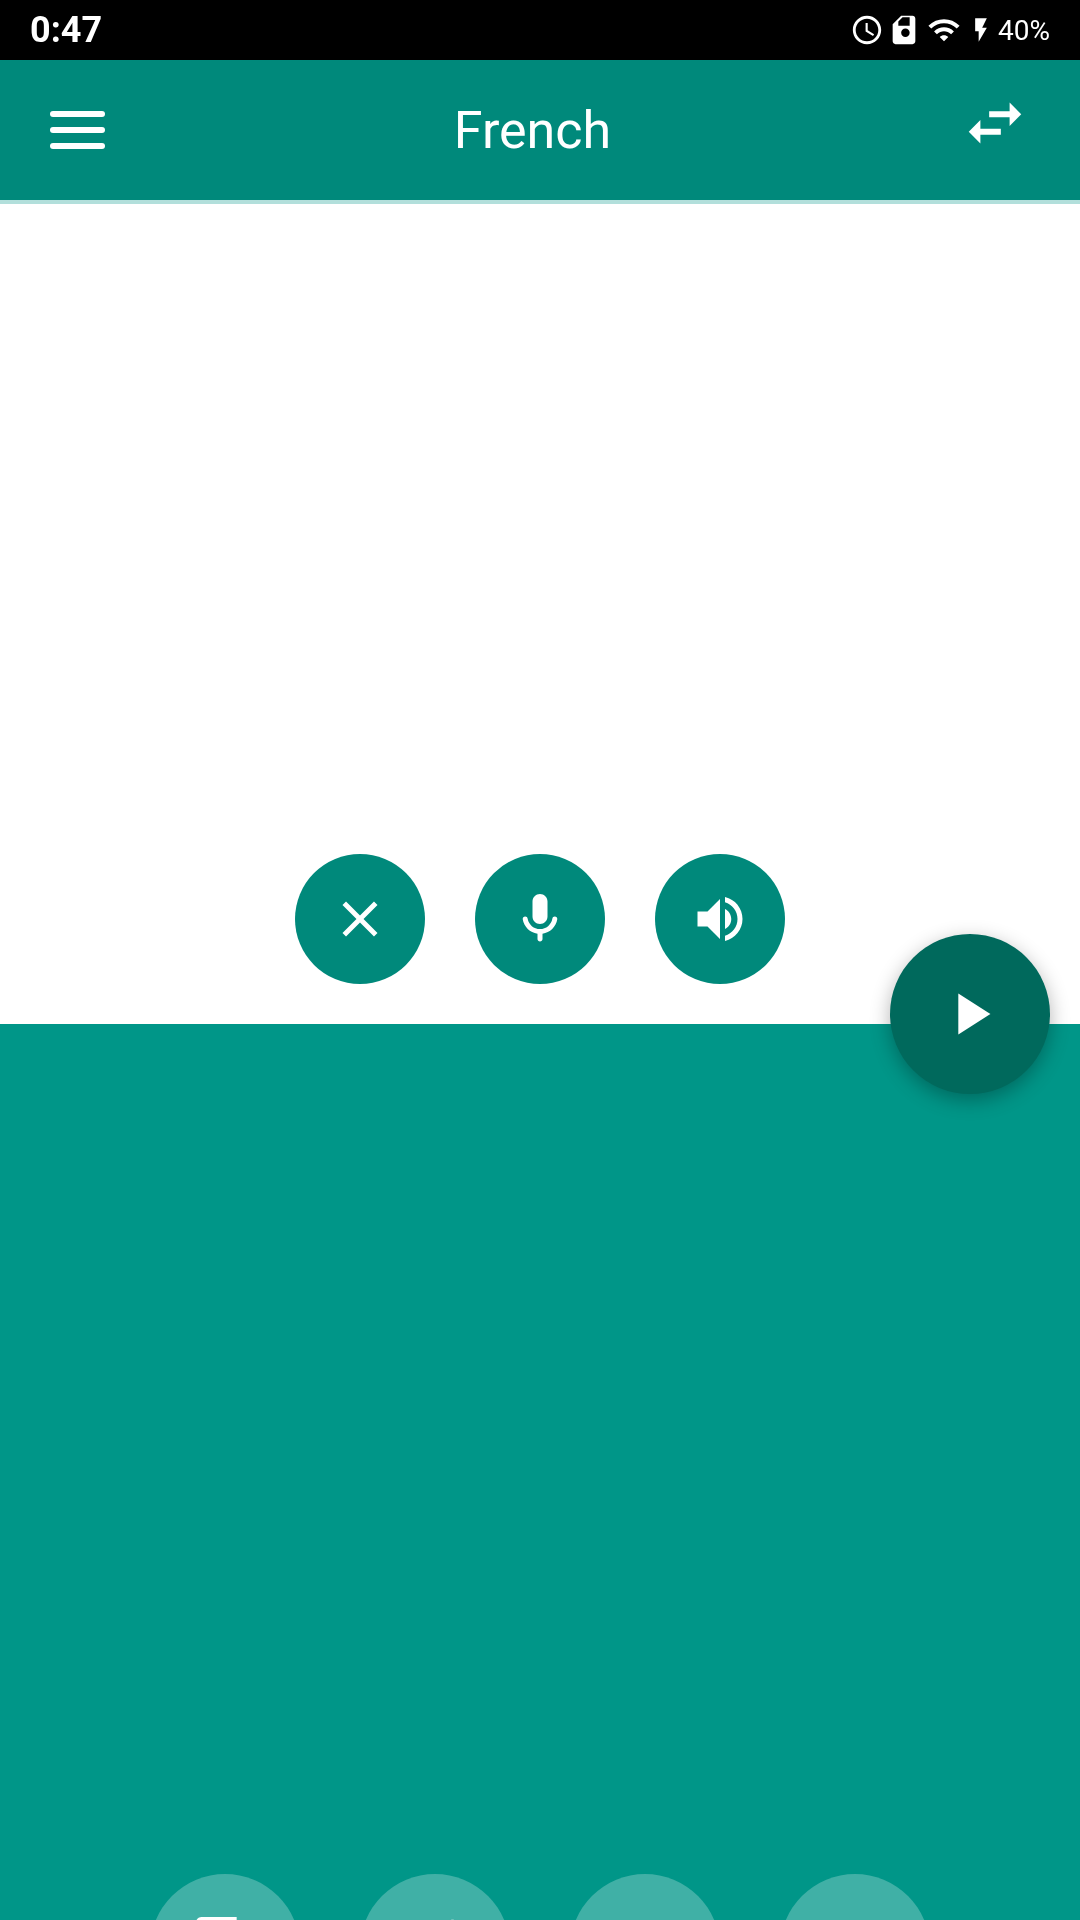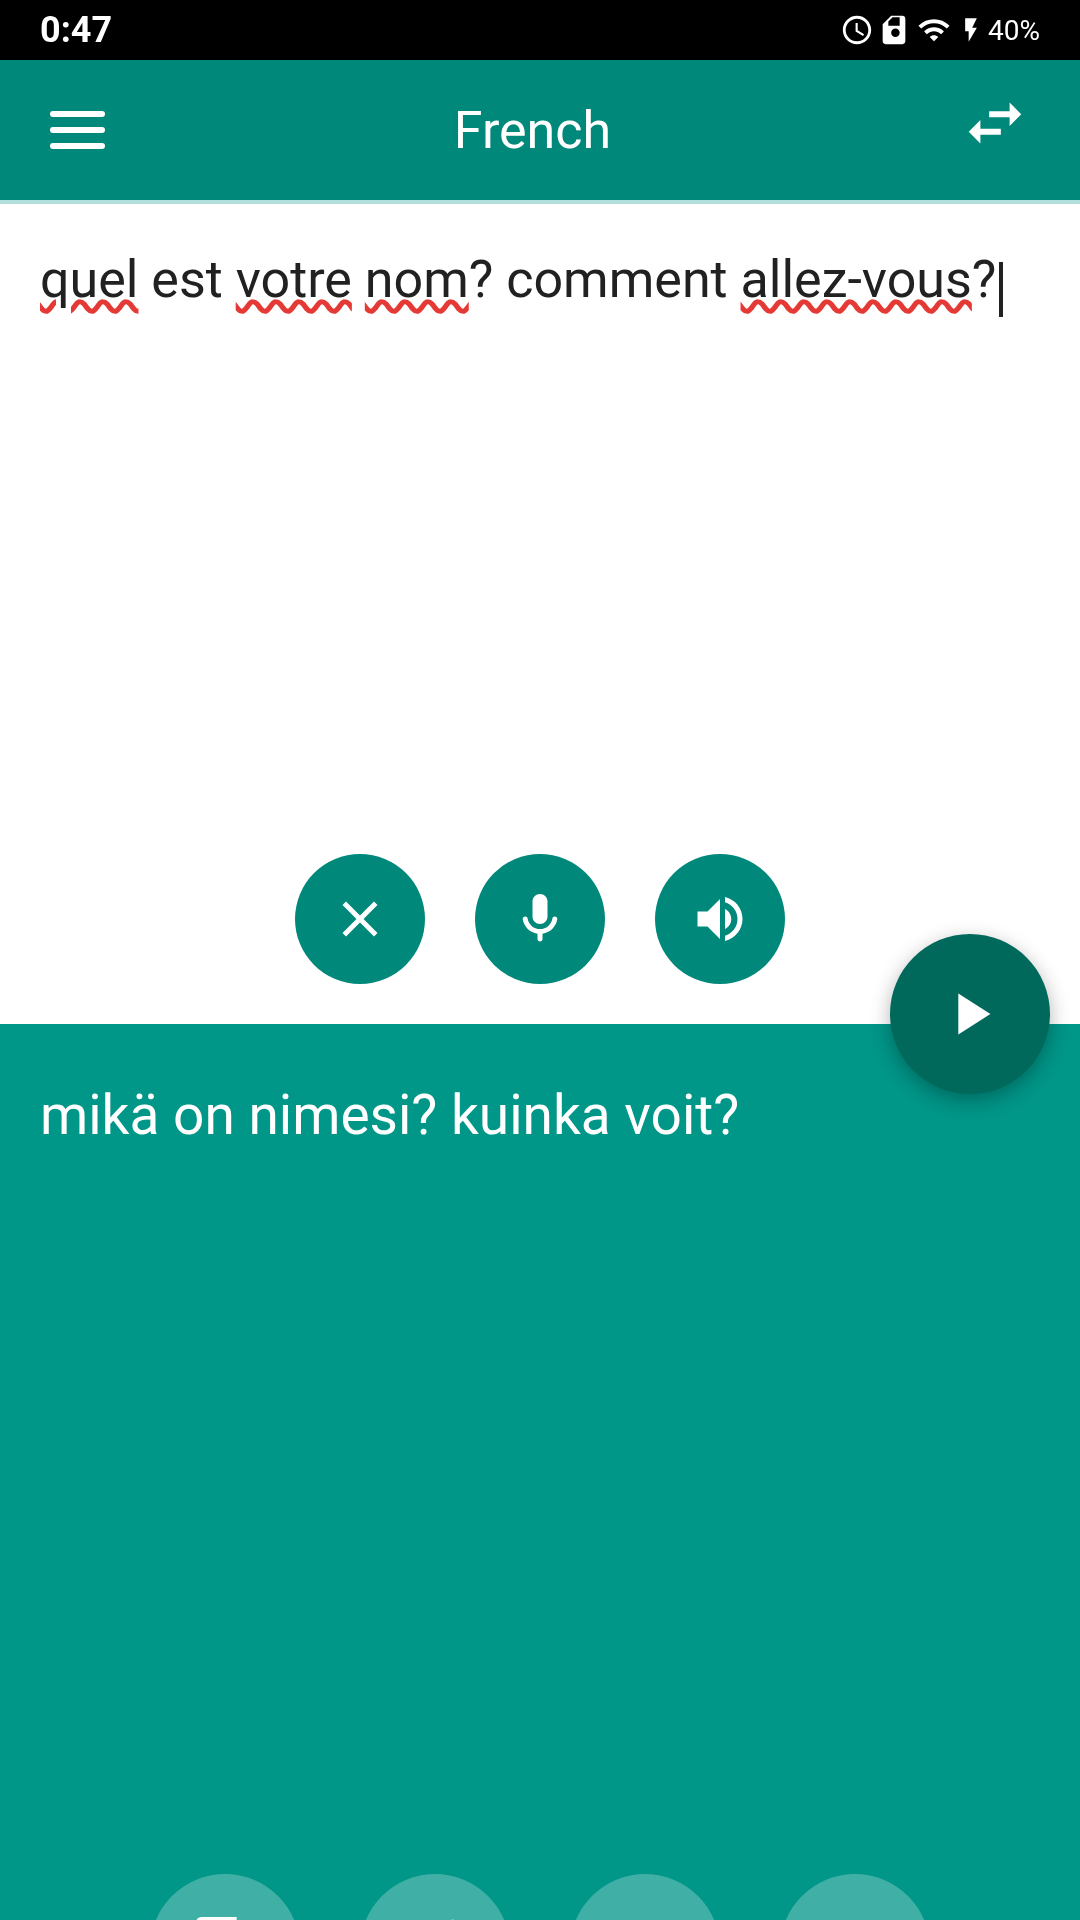--- a/index.html
+++ b/index.html
@@ -15,21 +15,21 @@
     }
 
     
     .status-bar {
       width: 100%;
       height: 60px;
       background: #000;
       display: flex;
       align-items: center;
       justify-content: space-between;
-      padding: 0 40px;
+      padding: 0 30px;
     }
     .status-time {
       color: #fff;
       font-size: 36px;
       font-weight: bold;
     }
     .status-icons {
       display: flex;
       align-items: center;
       gap: 3px;
@@ -243,23 +243,20 @@
         <path d="M6.99 11L3 15l3.99 4v-3H14v-2H6.99v-3zM21 9l-3.99-4v3H10v2h7.01v3L21 9z"></path>
       </svg>
   </span>
 </div>
 
 <div class="header-divider"></div>
 
 <div class="panels-container">
 
   <div class="input-panel">
-    <div class="input-text">
-      <span class="spell-error">quel</span> est <span class="spell-error">votre</span> <span class="spell-error">nom</span>? comment <span class="spell-error">allez-vous</span>?<span style="display:inline-block;width:4px;height:55px;background:#212121;margin-left:3px;vertical-align:bottom;animation:blink 1s step-end infinite;"></span>
-    </div>
 
     <div class="input-actions">
       <button class="action-btn" title="Clear">
         <svg viewBox="0 0 24 24">
             <path d="M19 6.41L17.59 5 12 10.59 6.41 5 5 6.41 10.59 12 5 17.59 6.41 19 12 13.41 17.59 19 19 17.59 13.41 12z"></path>
           </svg>
       </button>
       <button class="action-btn" title="Microphone">
         <svg viewBox="0 0 24 24">
             <path d="M12 14c1.66 0 3-1.34 3-3V5c0-1.66-1.34-3-3-3S9 3.34 9 5v6c0 1.66 1.34 3 3 3zm5.91-3c-.49 0-.9.36-.98.85C16.52 14.2 14.47 16 12 16s-4.52-1.8-4.93-4.15c-.08-.49-.49-.85-.98-.85-.61 0-1.09.54-1 1.14.49 3 2.89 5.35 5.91 5.78V20c0 .55.45 1 1 1s1-.45 1-1v-2.08c3.02-.43 5.42-2.78 5.91-5.78.1-.6-.39-1.14-1-1.14z"></path>
@@ -273,21 +270,20 @@
     </div>
 
     <button class="send-btn">
       <svg viewBox="0 0 24 24">
           <path d="M8 5v14l11-7z"></path>
         </svg>
     </button>
   </div>
 
   <div class="translation-panel">
-    <div class="translation-text">mikä on nimesi? kuinka voit?</div>
 
     <div class="translation-actions">
       <button class="trans-btn" title="Copy">
         <svg viewBox="0 0 24 24" fill="white">
             <path d="M16 1H4c-1.1 0-2 .9-2 2v14h2V3h12V1zm3 4H8c-1.1 0-2 .9-2 2v14c0 1.1.9 2 2 2h11c1.1 0 2-.9 2-2V7c0-1.1-.9-2-2-2zm0 16H8V7h11v14z"></path>
           </svg>
       </button>
       <button class="trans-btn" title="Share">
         <svg viewBox="0 0 24 24" fill="white">
             <path d="M18 16.08c-.76 0-1.44.3-1.96.77L8.91 12.7c.05-.23.09-.46.09-.7s-.04-.47-.09-.7l7.05-4.11c.54.5 1.25.81 2.04.81 1.66 0 3-1.34 3-3s-1.34-3-3-3-3 1.34-3 3c0 .24.04.47.09.7L8.04 9.81C7.5 9.31 6.79 9 6 9c-1.66 0-3 1.34-3 3s1.34 3 3 3c.79 0 1.5-.31 2.04-.81l7.12 4.16c-.05.21-.08.43-.08.65 0 1.61 1.31 2.92 2.92 2.92 1.61 0 2.92-1.31 2.92-2.92s-1.31-2.92-2.92-2.92z"></path>

